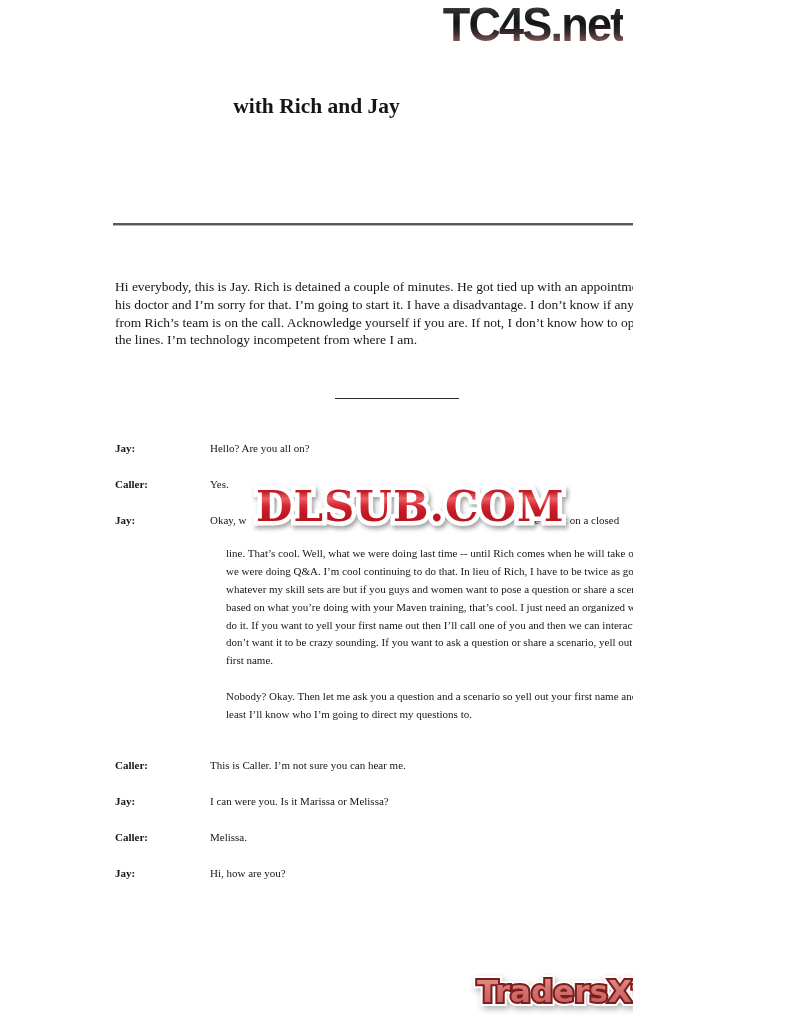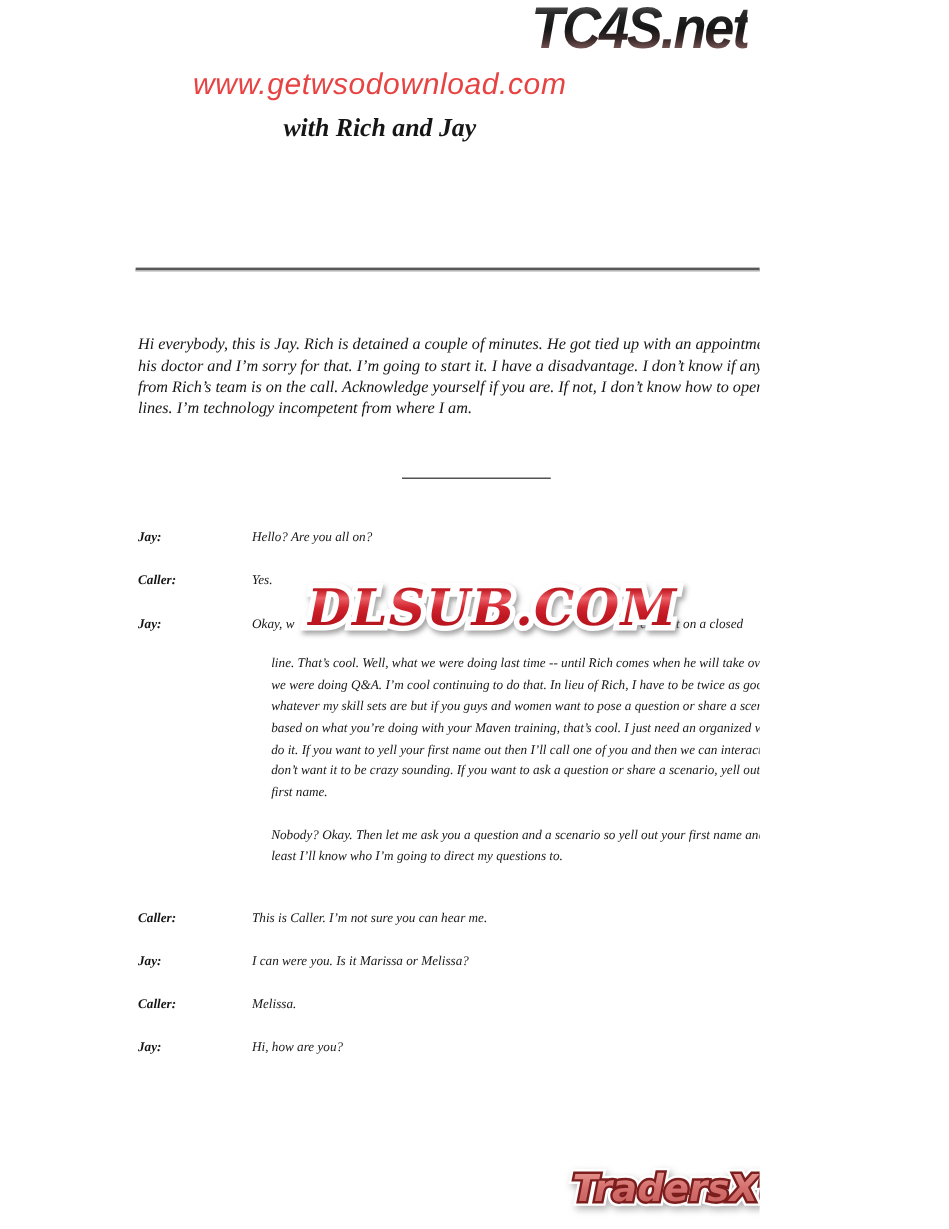--- a/index.html
+++ b/index.html
@@ -1,18 +1,18 @@
 <!DOCTYPE html>
 <html><head>
 <meta charset="utf-8">
 <style>
   html,body{margin:0;padding:0;background:#ffffff;}
   .page{
     position:relative;width:633px;height:1024px;background:#fff;overflow:hidden;
-    font-family:"Liberation Serif", serif;color:#161616;font-style:italic;
+    font-family:"Liberation Serif", serif;color:#161616;
   }
 
   
   .tc4s{
     position:absolute;top:0px;right:10px;
     font-family:"Liberation Sans", sans-serif;font-weight:700;
     font-size:49px;letter-spacing:-2px;line-height:1;
     transform:scaleX(0.92);transform-origin:100% 0;
     background:linear-gradient(180deg,#6b6b6b 0%,#2b2b2b 22%,#141414 48%,#3d2c2c 68%,#8a6262 88%,#a98080 100%);
     -webkit-background-clip:text;background-clip:text;color:transparent;
@@ -92,21 +92,20 @@
     -webkit-background-clip:text;background-clip:text;color:transparent;
   }
 </style>
 </head>
 <body>
 
 <div class="page">
 
   <div class="tc4s">TC4S.net</div>
 
-  <div class="url">www.getwsodownload.com</div>
 
   <div class="title">
     <div>with Rich and Jay</div>
   </div>
 
   <div class="rule-full"></div>
 
   <div class="intro">Hi everybody, this is Jay. Rich is detained a couple of minutes. He got tied up with an appointment with his doctor and I’m sorry for that. I’m going to start it. I have a disadvantage. I don’t know if anyone from Rich’s team is on the call. Acknowledge yourself if you are. If not, I don’t know how to open up the lines. I’m technology incompetent from where I am.</div>
 
   <div class="rule-short"></div>

